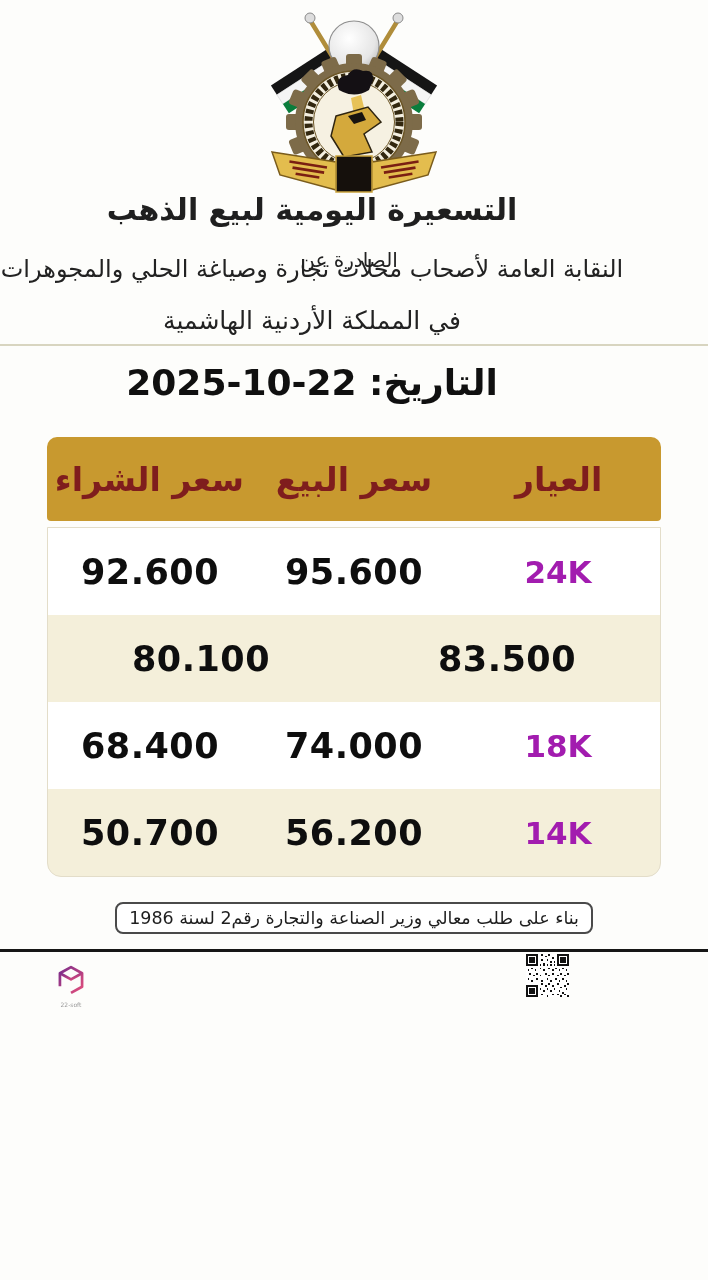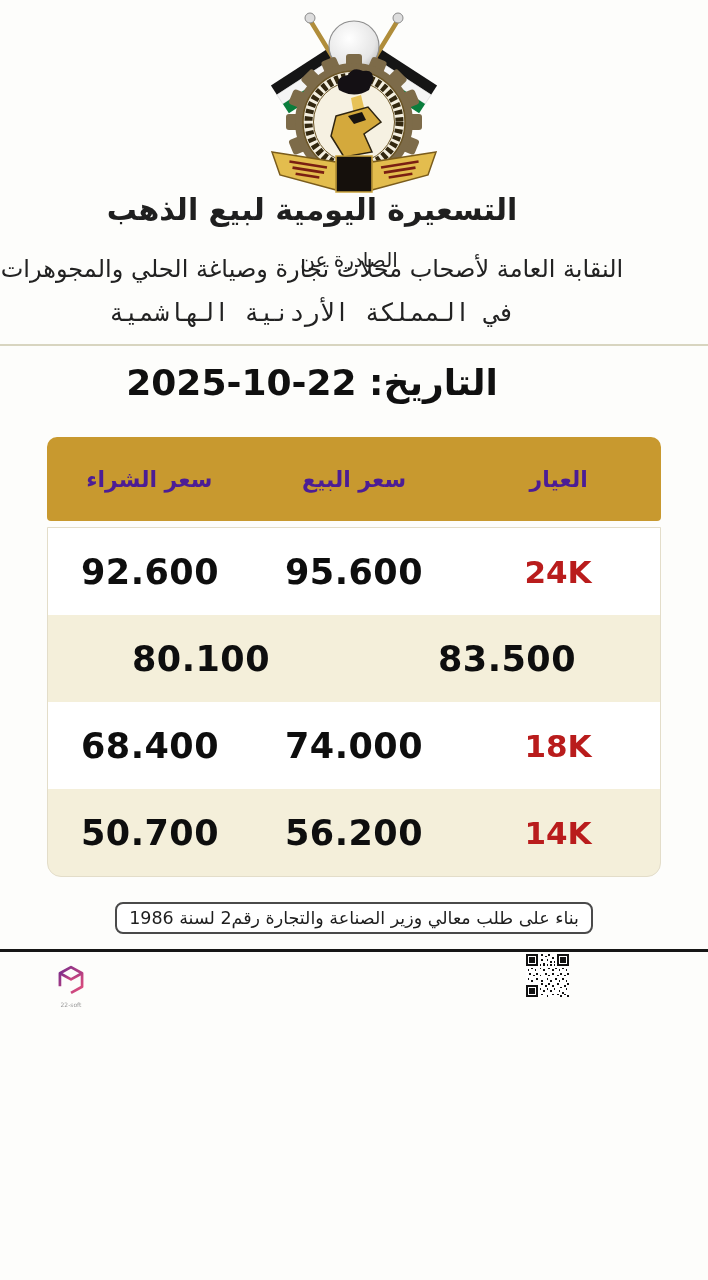--- a/index.html
+++ b/index.html
@@ -14,42 +14,42 @@
   .page{position:absolute;inset:0;}
   .center-text{position:absolute;left:0;width:624px;text-align:center;}
 
   
   .emblem{position:absolute;left:244px;top:4px;width:220px;height:192px;}
 
   
   .title{top:192px;font-size:30px;font-weight:600;color:#1f1f1f;}
   .issued-by{top:248px;font-size:20px;color:#222;padding-left:37px;}
   .issuer{top:255px;font-size:24px;color:#222;}
-  .country{top:298px;font-size:25px;color:#222;font-family:Liberation Mono, monospace;}
+  .country{top:306px;font-size:25px;color:#222;}
   .separator{position:absolute;left:0;top:344px;width:708px;height:2px;background:#d8d5c0;}
   .date-line{top:362px;font-size:36px;font-weight:bold;color:#101010;}
 
   
   .price-table{position:absolute;left:47px;top:437px;width:614px;direction:rtl;}
   .thead{
     background:#c8992f;
     border-radius:10px 10px 4px 4px;
     height:84px;display:flex;align-items:center;
   }
-  .thead .cell{font-size:22px;font-weight:bold;color:#4c1d95;}
+  .thead .cell{font-size:33px;font-weight:bold;color:#7f1d1d;}
   .tbody{
     margin-top:6px;background:#f4efda;
     border:1px solid #e3ddc9;border-radius:0 0 14px 14px;
     overflow:hidden;
   }
   .trow{height:87px;display:flex;align-items:center;}
   .trow.alt-white{background:#ffffff;}
   .cell{flex:1;text-align:center;}
   .cell.num{font-size:35px;font-weight:bold;color:#0e0e0e;letter-spacing:.5px;}
-  .cell.karat{font-size:31px;font-weight:bold;color:#b91c1c;}
+  .cell.karat{font-size:31px;font-weight:bold;color:#a21caf;}
 
   
   .note-wrap{position:absolute;left:0;top:902px;width:708px;text-align:center;border-radius:11px;}
   .note{
     display:inline-block;direction:rtl;
     border:2px solid #4a4a4a;border-radius:8px;
     padding:4px 12px;font-size:17.5px;color:#1e1e1e;background:#fff;
   }
   .bottom-rule{position:absolute;left:0;top:949px;width:708px;height:3px;background:#161616;}
 

